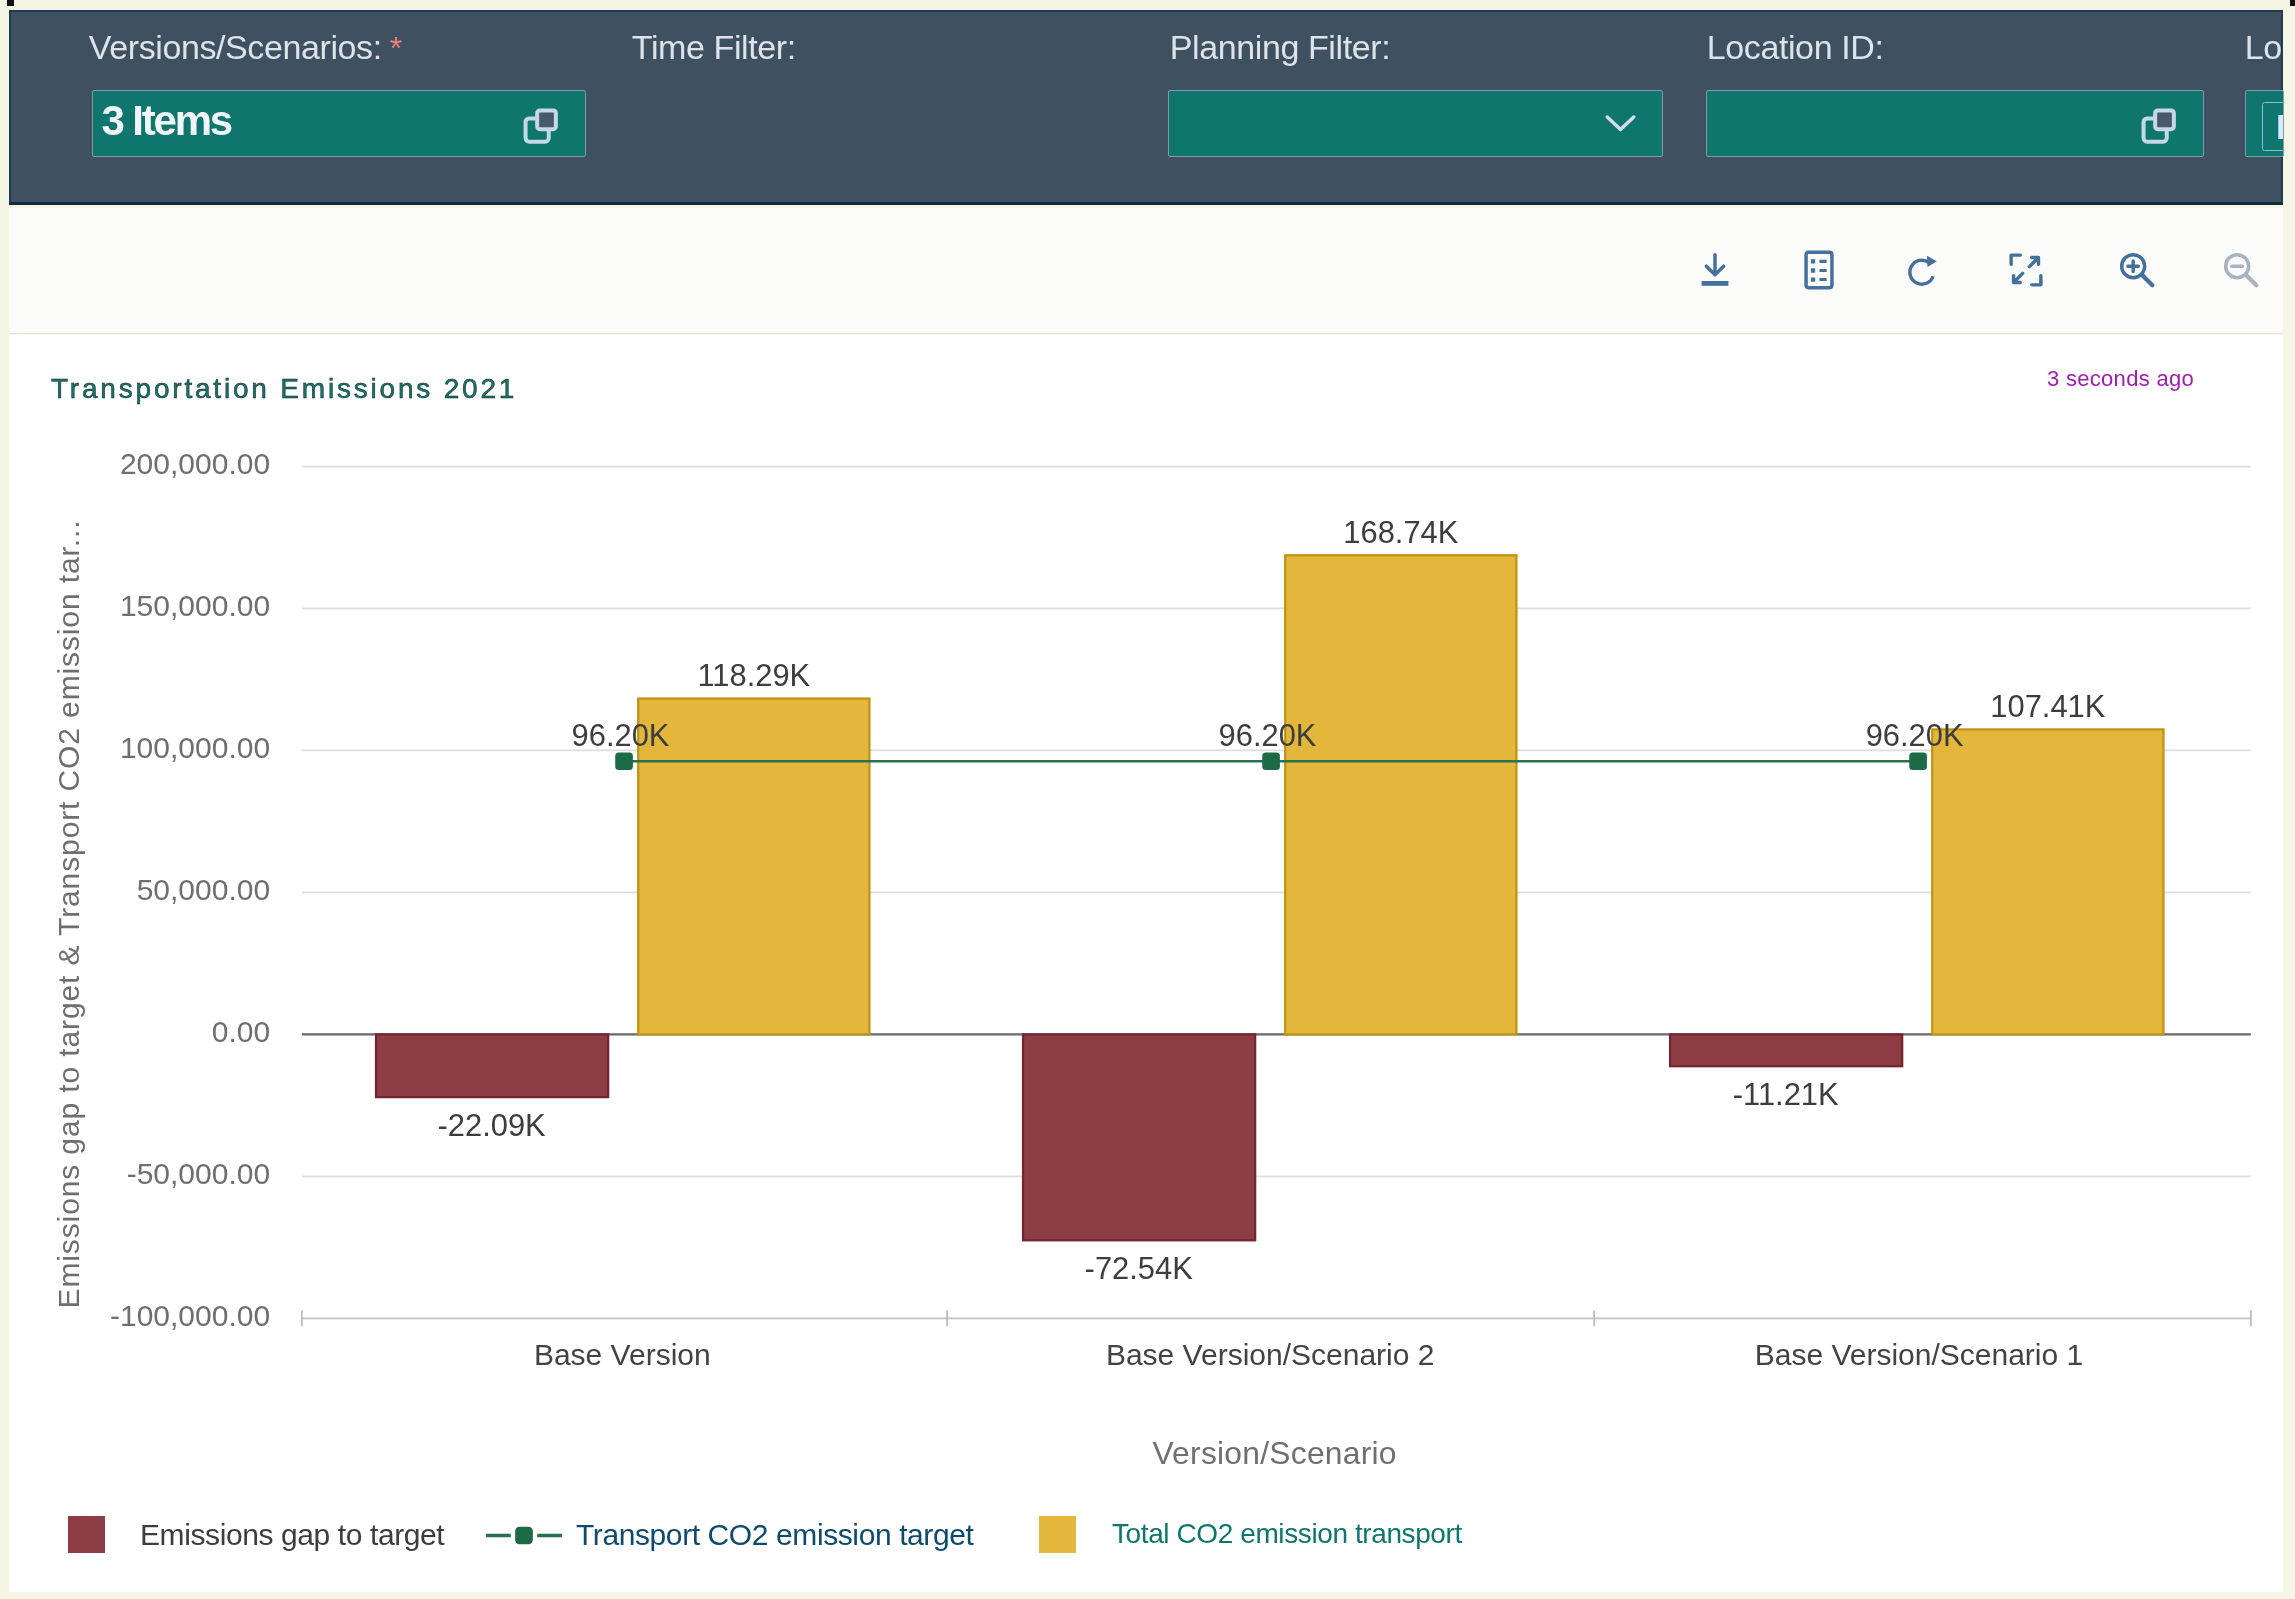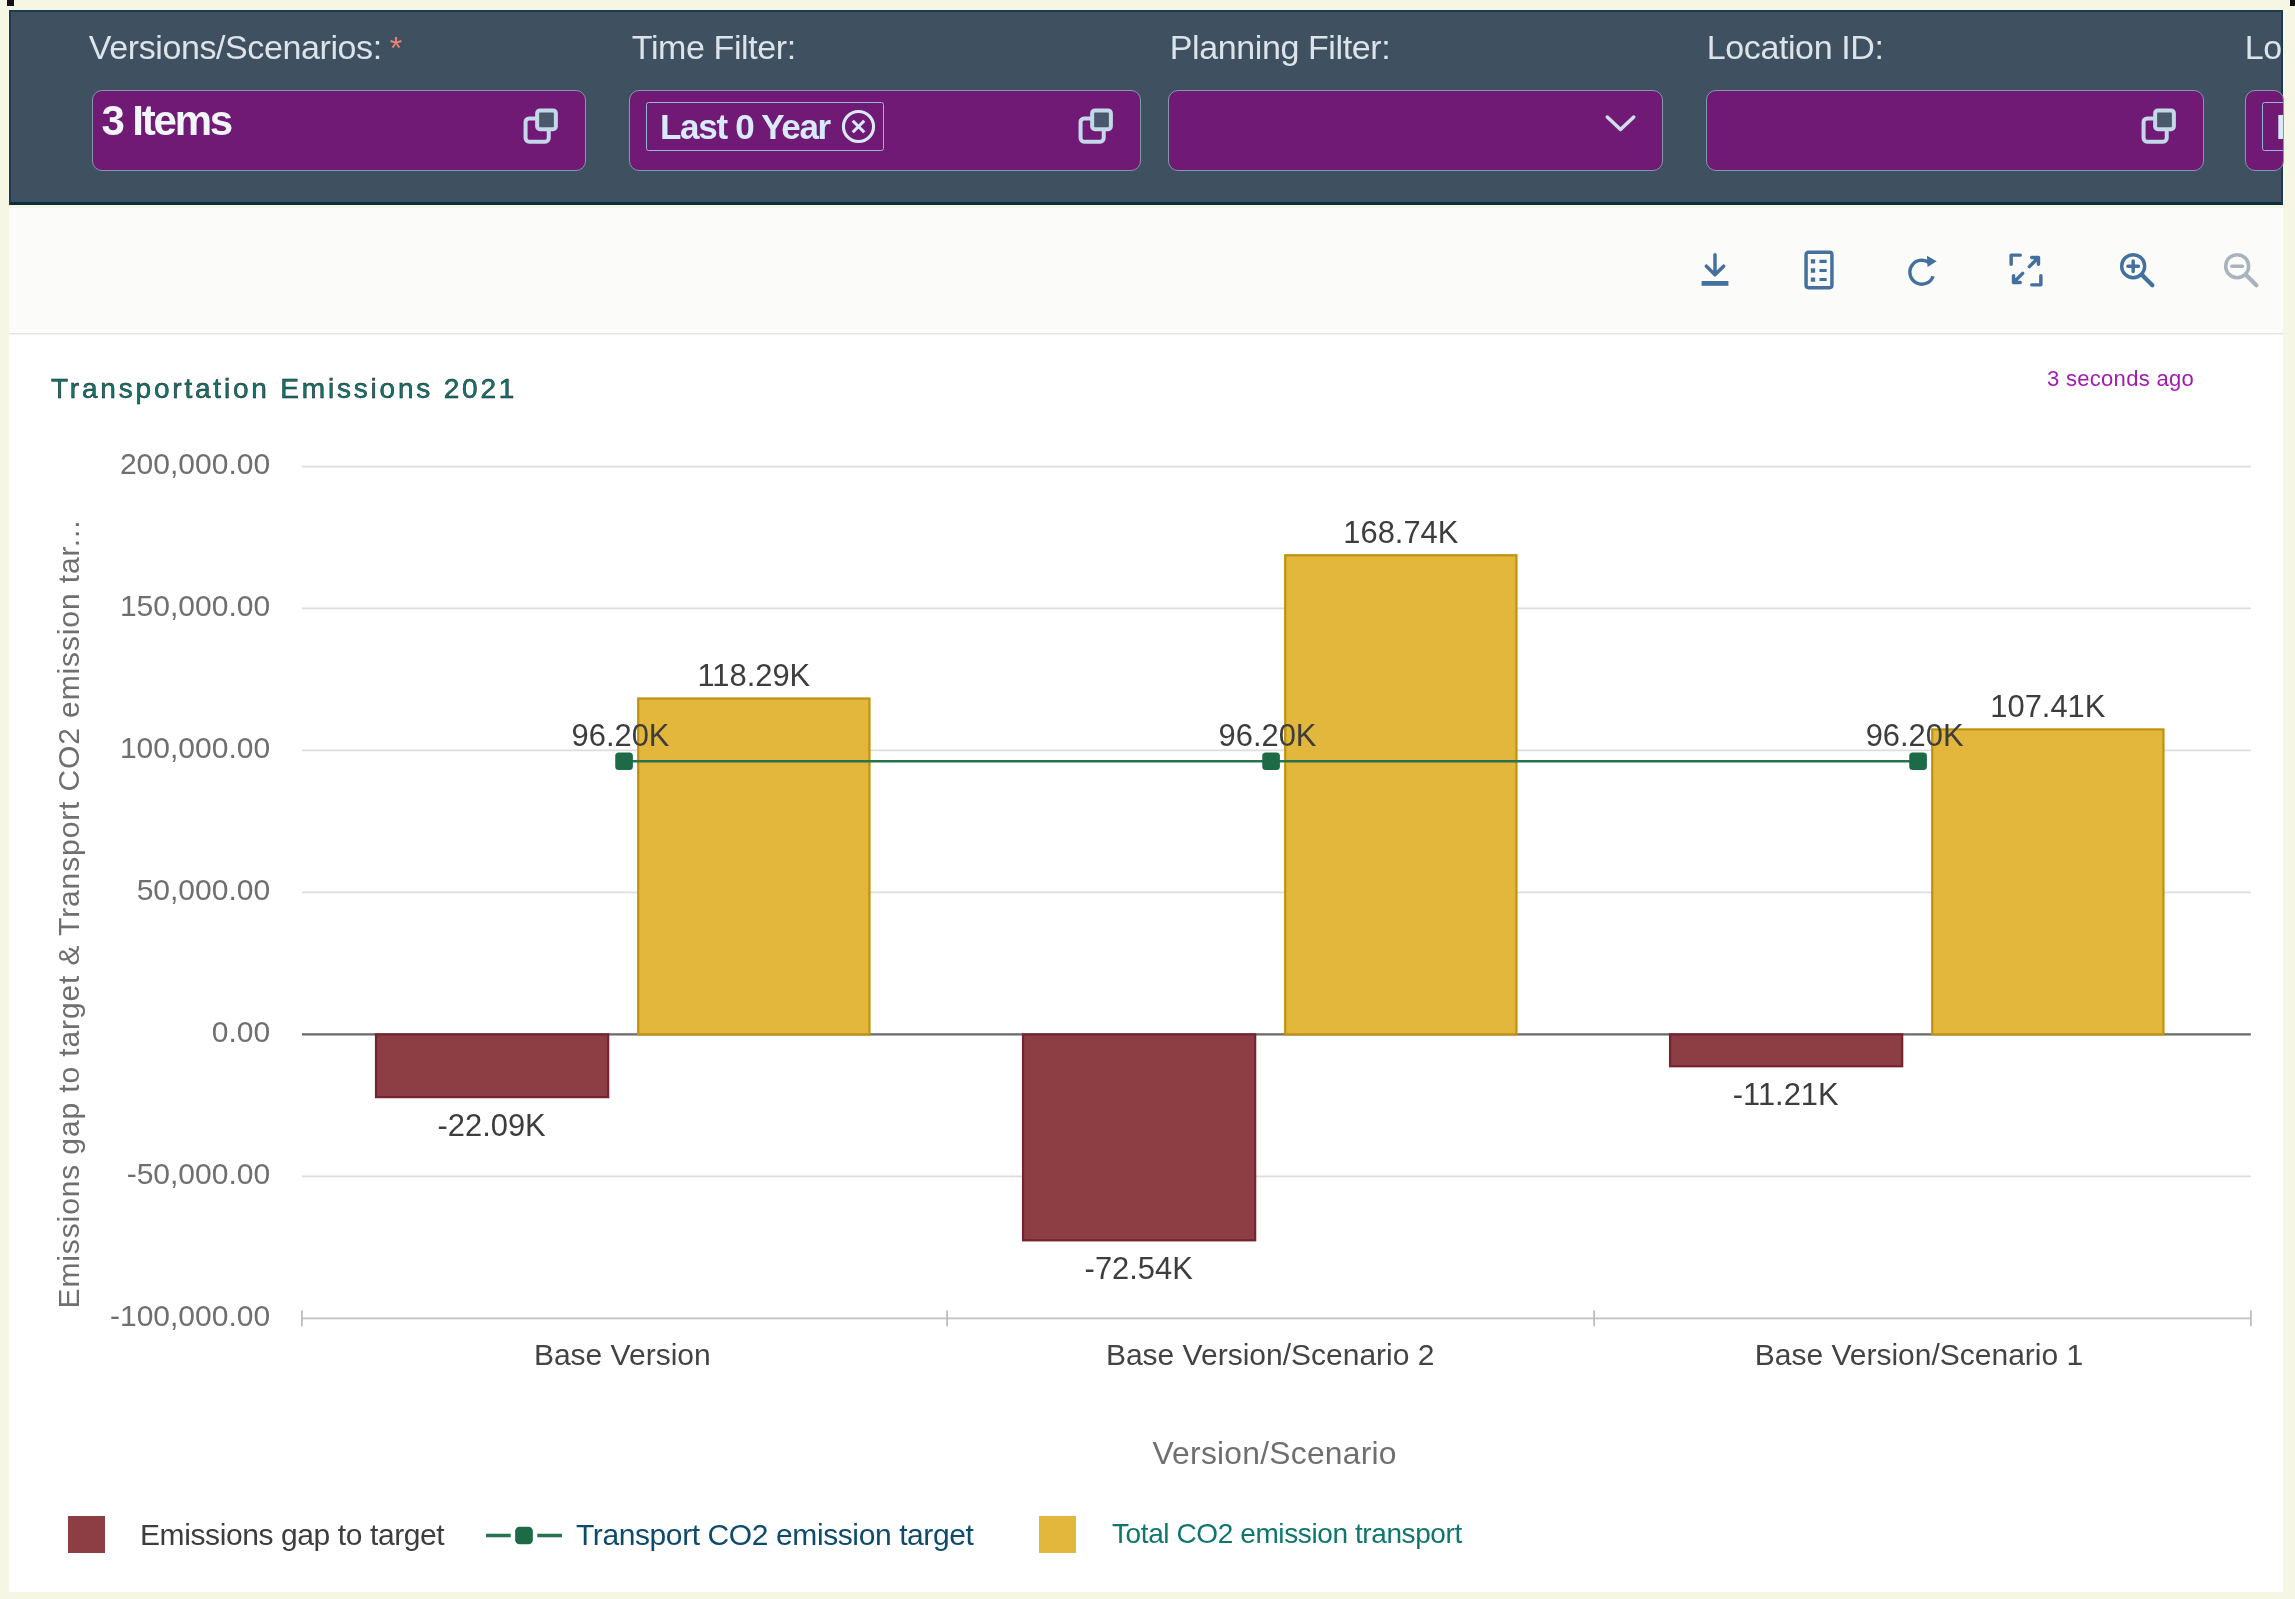--- a/index.html
+++ b/index.html
@@ -1,36 +1,26 @@
 <!DOCTYPE html>
 <html style="font-size:14px"><head><meta charset="utf-8"><style>
 *{margin:0;padding:0;box-sizing:border-box}
 body{width:2295px;height:1600px;background:#f6f6e4;font-family:"Liberation Sans",sans-serif;position:relative;overflow:hidden}
 .abs{position:absolute}
 .lbl{font-size:34px;font-weight:normal;color:#dce3e9;letter-spacing:-0.4px;white-space:nowrap}
-.fbox{position:absolute;top:78px;height:81px;background:#701a75;border:1.8px solid #8398ab;border-radius:10px}
+.fbox{position:absolute;top:78px;height:67px;background:#0f766e;border:1.8px solid #8398ab;border-radius:2px}
 </style></head><body>
 <div class="abs" style="left:8.8px;top:9.7px;width:2274px;height:195px;background:#3f5060;border:2.6px solid #1d3a50;border-bottom:3.5px solid #0d2d3e">
 <div class="abs lbl" style="left:78px;top:16px">Versions/Scenarios:<span style="color:#ef8276;font-size:32px;margin-left:8px">*</span></div>
 <div class="abs lbl" style="left:621px;top:16px">Time Filter:</div>
 <div class="abs lbl" style="left:1159px;top:16px">Planning Filter:</div>
 <div class="abs lbl" style="left:1696px;top:16px">Location ID:</div>
 <div class="abs lbl" style="left:2234px;top:16px">Lo</div>
 <div class="fbox" style="left:81px;width:494px">
       <div class="abs" style="left:8.8px;top:6.2px;font-size:42px;font-weight:bold;color:#f2f6fa;letter-spacing:-2.2px">3 Items</div>
-      <svg width="41" height="41" viewBox="0 0 46 46" style="position:absolute;right:22px;top:15px">
-        <rect x="4" y="14" width="26" height="26" rx="4" fill="none" stroke="#c3d8e9" stroke-width="4.5"></rect>
-        <rect x="17" y="5" width="21" height="21" rx="3" fill="#49596b" stroke="#c3d8e9" stroke-width="4.5"></rect>
-      </svg>
-    </div>
-<div class="fbox" style="left:618px;width:512px">
-      <div class="abs" style="left:16px;top:11.5px;height:49px;border:1.8px solid #93b8d4;border-radius:2.6px;display:flex;align-items:center;width:238px;padding-left:13.2px;color:#d8ebfc;font-size:35px;font-weight:bold;letter-spacing:-1.3px">Last 0 Year<svg width="39" height="39" viewBox="0 0 44 44" style="margin-left:auto;margin-right:4.4px">
-          <circle cx="22" cy="22" r="17" fill="none" stroke="#d8ebfc" stroke-width="3.5"></circle>
-          <path d="M15.5 15.5 L28.5 28.5 M28.5 15.5 L15.5 28.5" stroke="#d8ebfc" stroke-width="3.5"></path>
-        </svg></div>
       <svg width="41" height="41" viewBox="0 0 46 46" style="position:absolute;right:22px;top:15px">
         <rect x="4" y="14" width="26" height="26" rx="4" fill="none" stroke="#c3d8e9" stroke-width="4.5"></rect>
         <rect x="17" y="5" width="21" height="21" rx="3" fill="#49596b" stroke="#c3d8e9" stroke-width="4.5"></rect>
       </svg>
     </div>
 <div class="fbox" style="left:1157px;width:495px">
       <svg width="41" height="26.5" viewBox="0 0 46 30" style="position:absolute;right:21px;top:19.4px">
         <path d="M8 8 L23 22 L38 8" fill="none" stroke="#cfdeea" stroke-width="4" stroke-linecap="round" stroke-linejoin="round"></path>
       </svg>
     </div>

